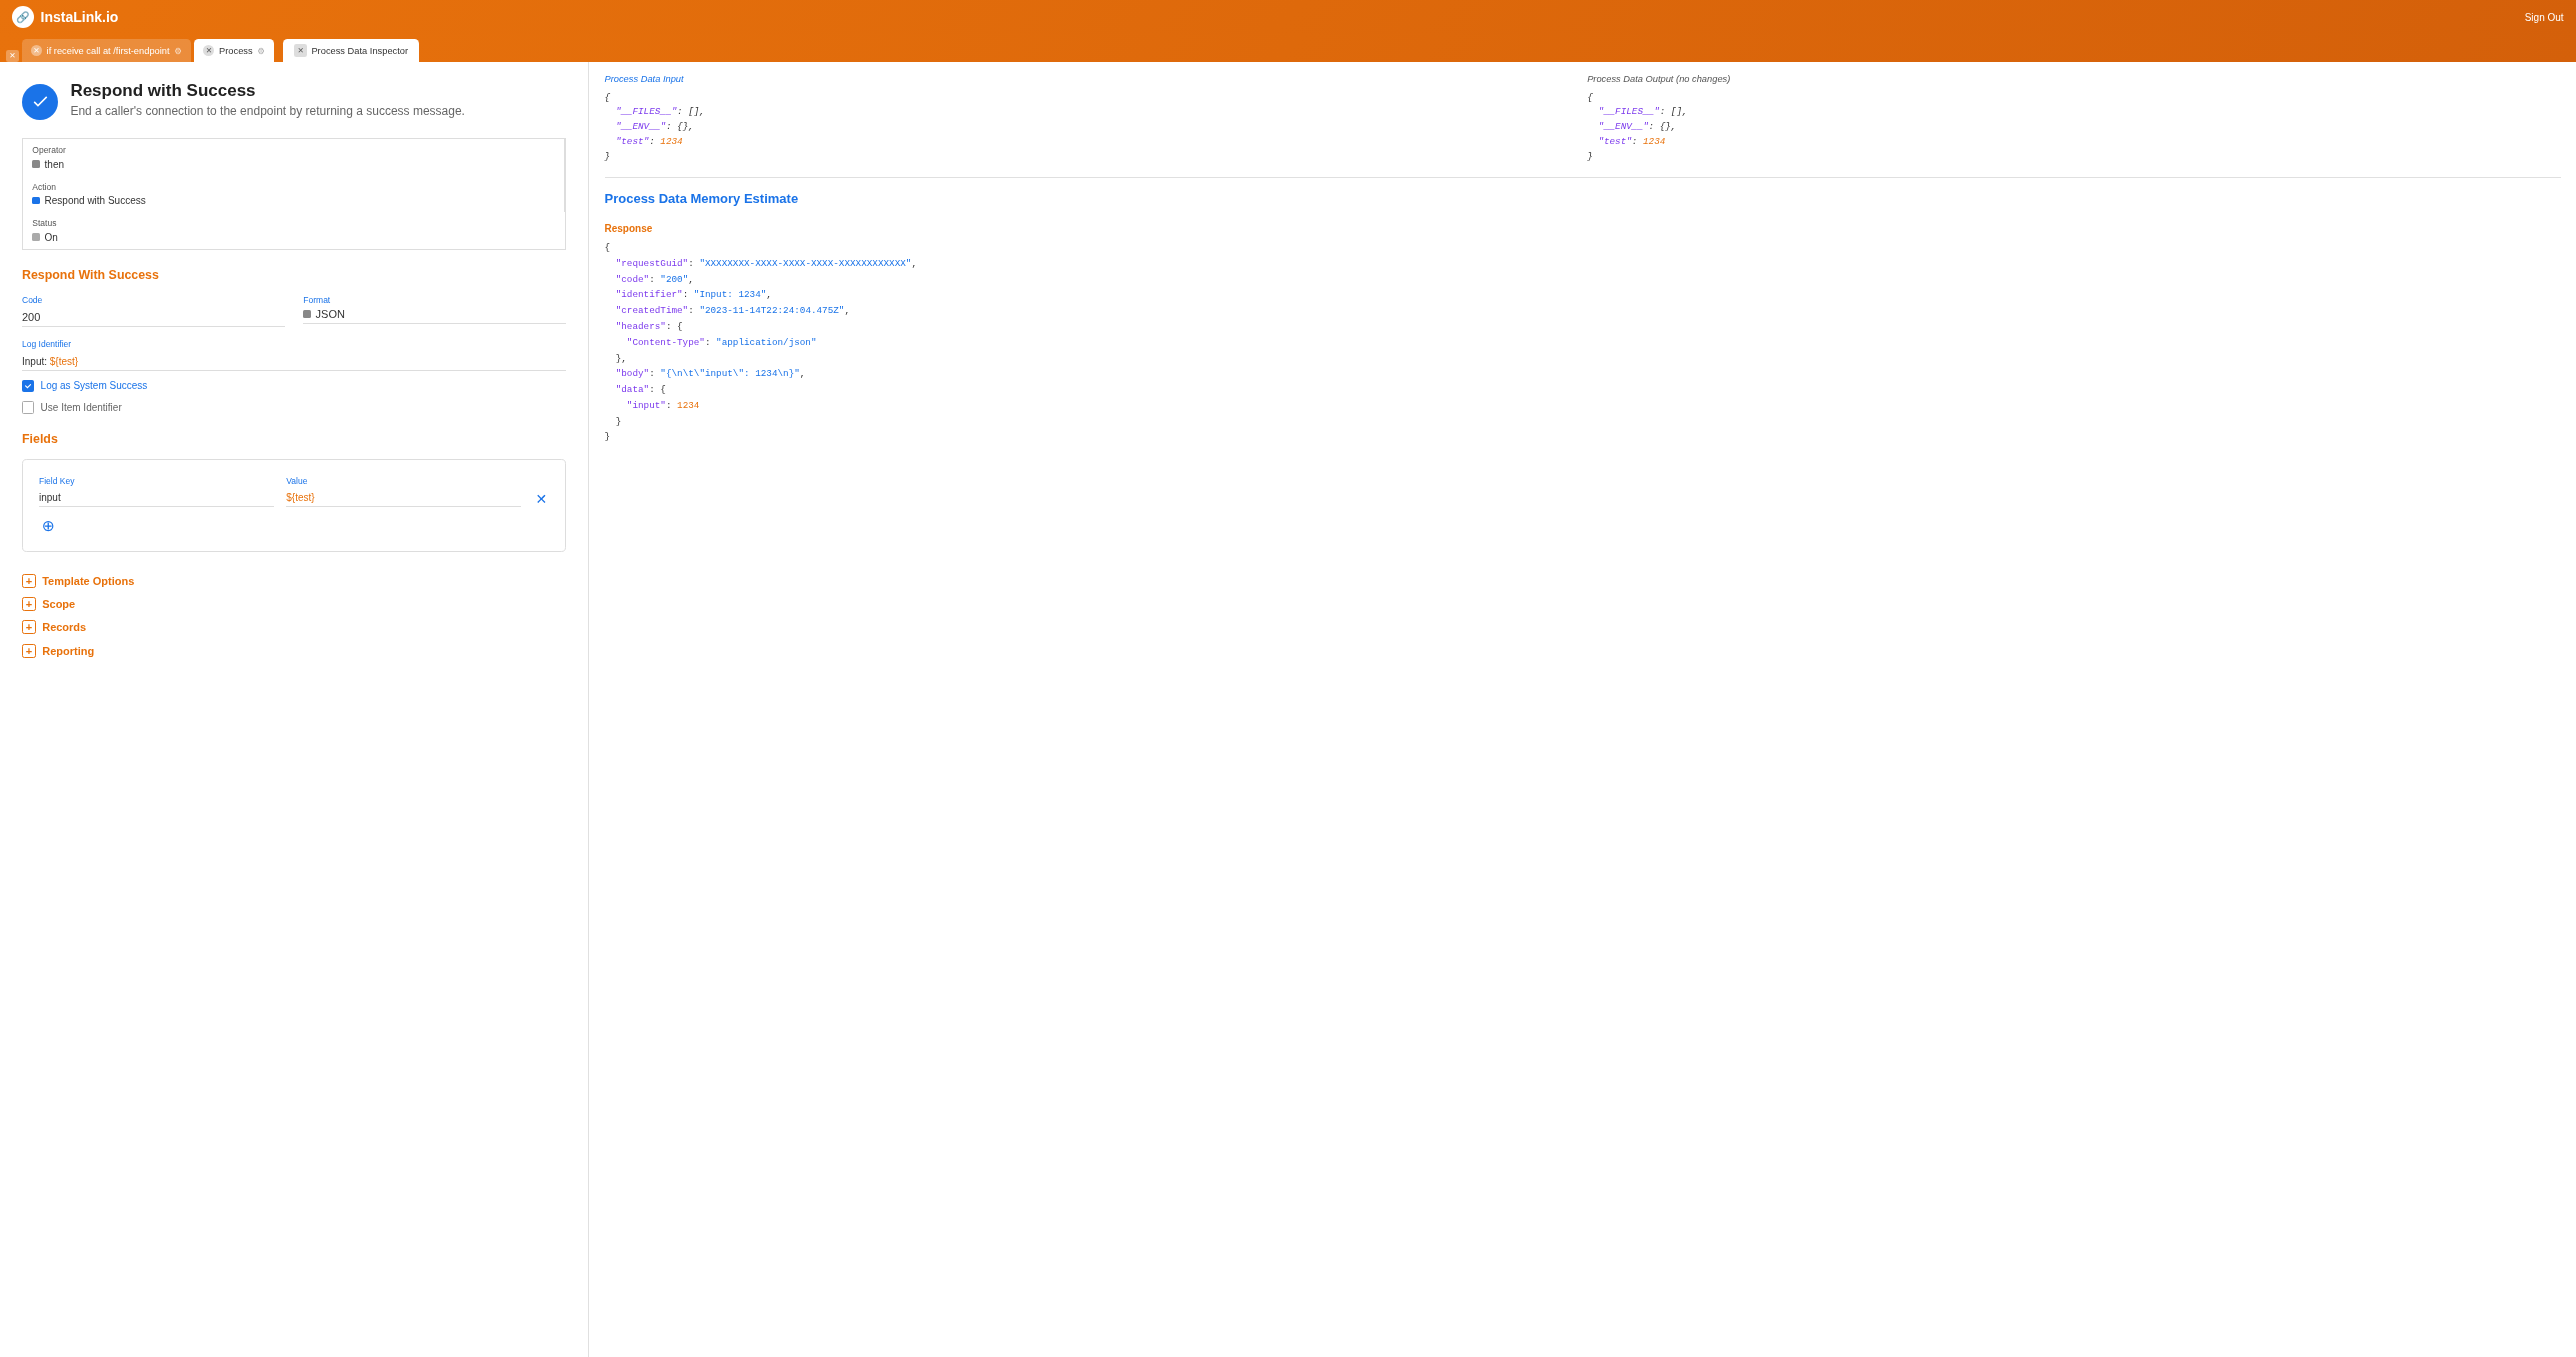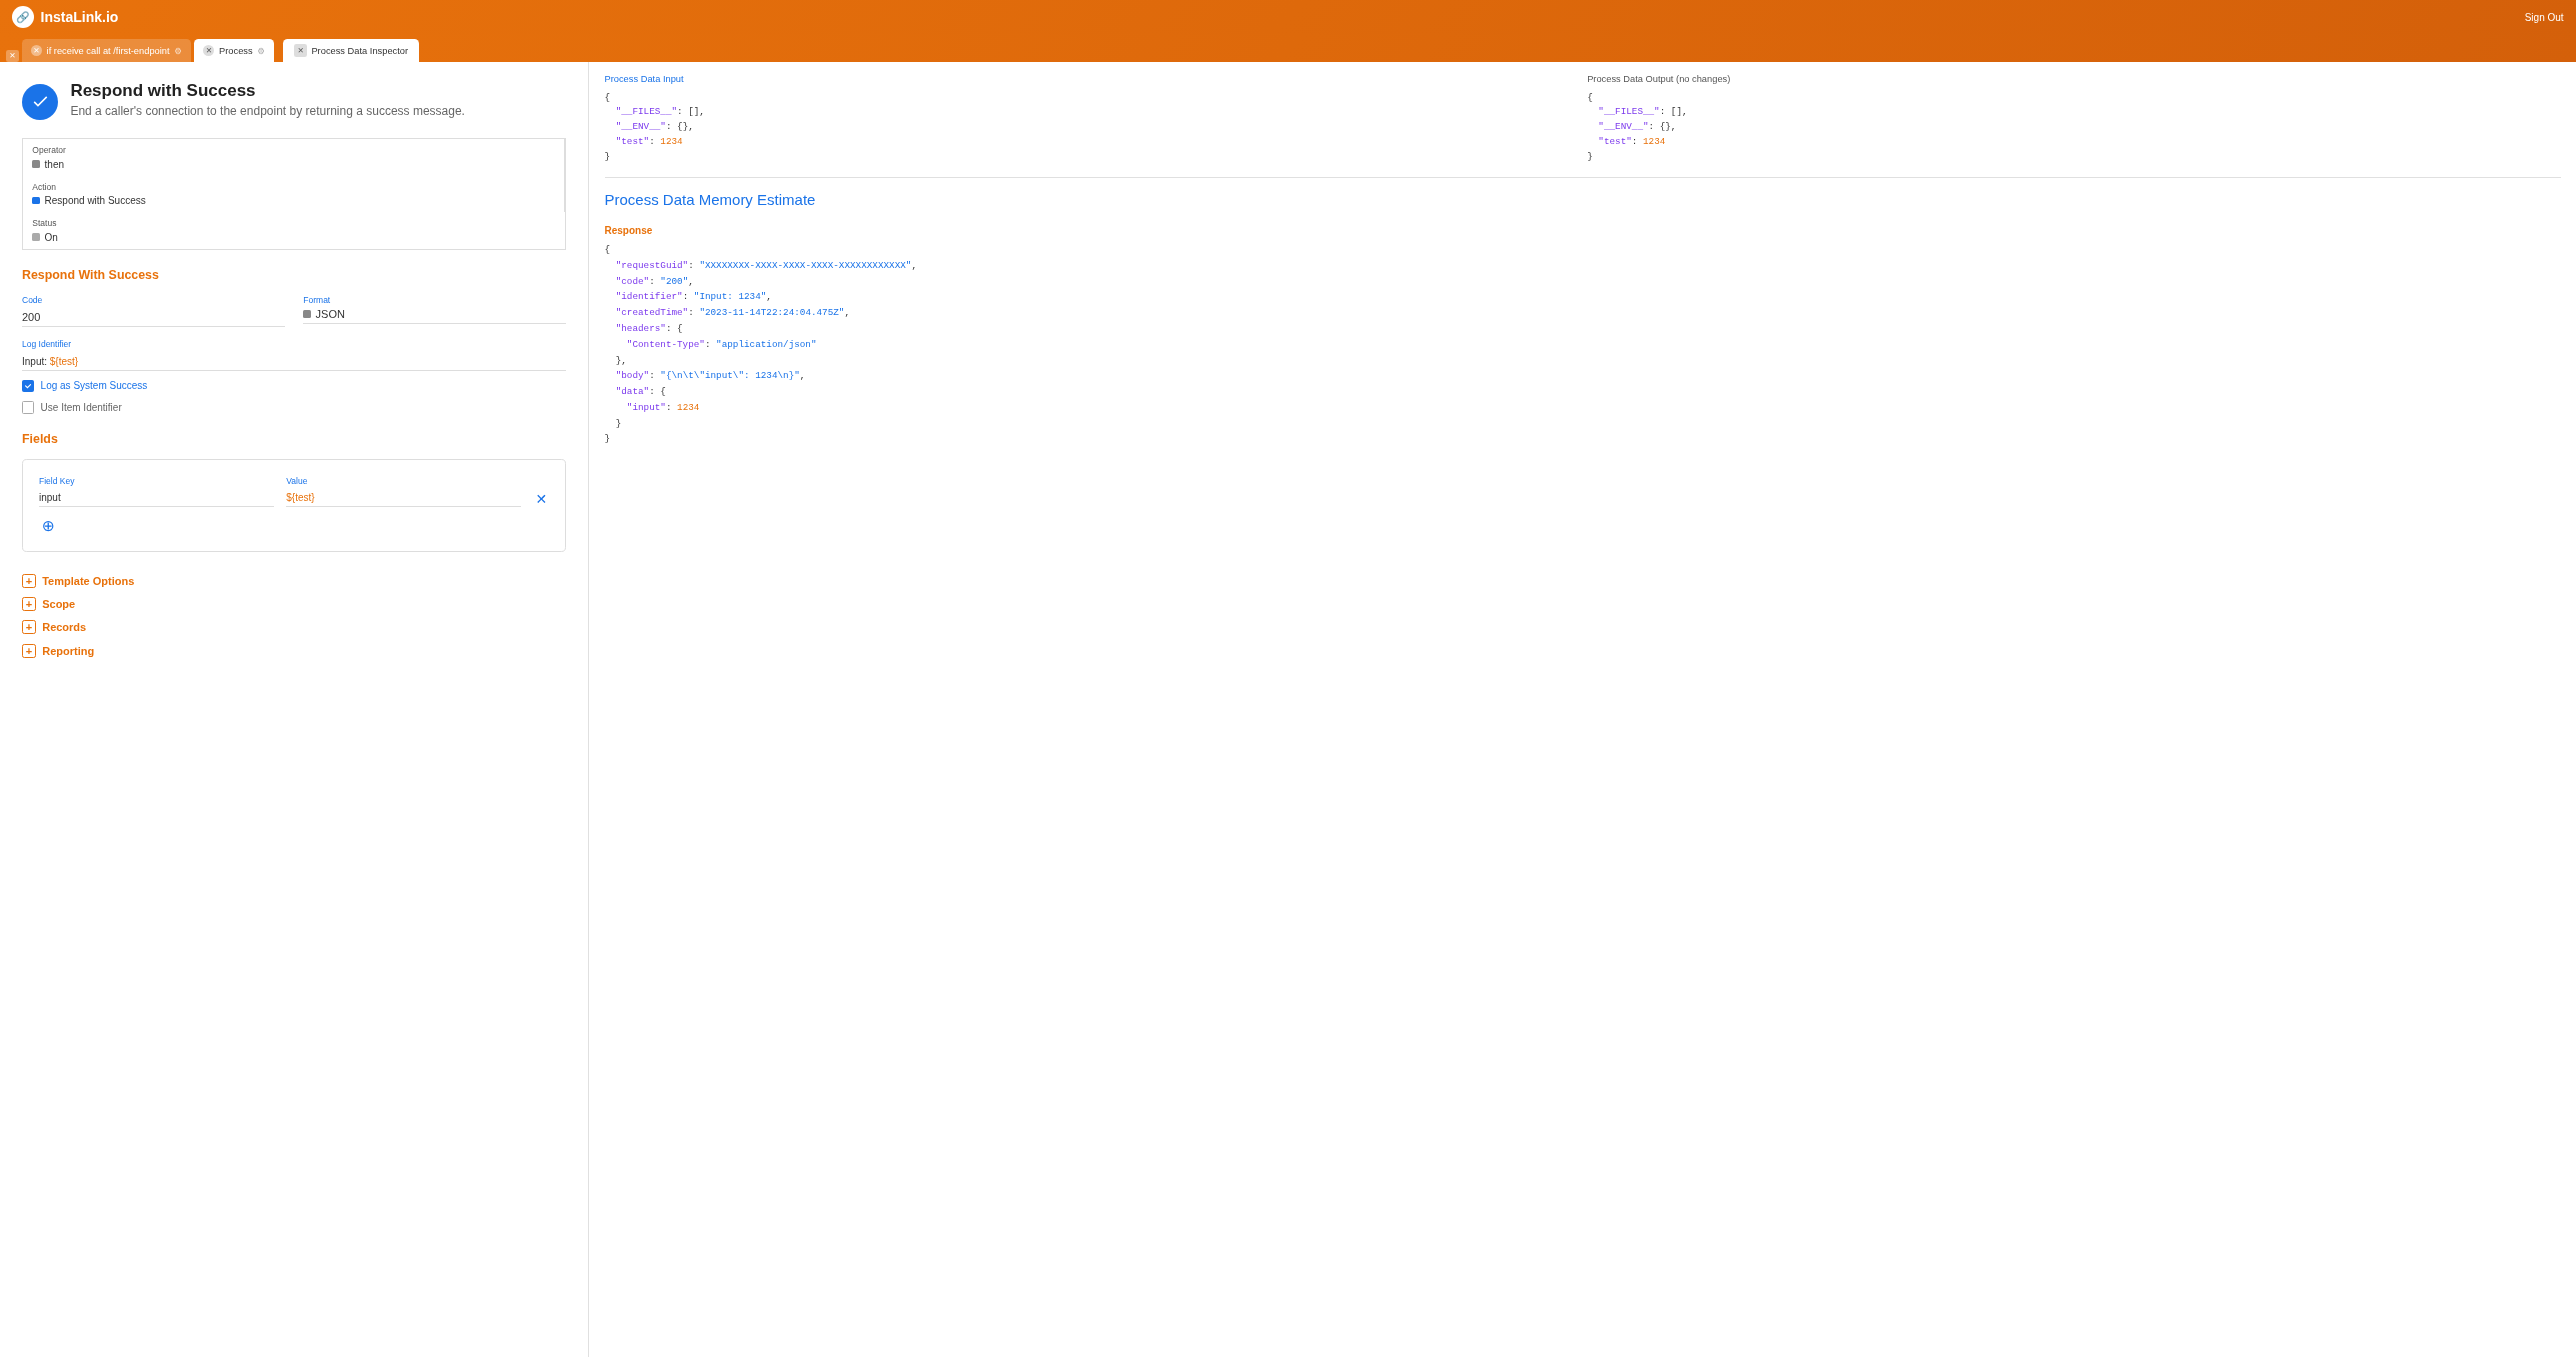--- a/index.html
+++ b/index.html
@@ -314,20 +314,21 @@
       background: white;
       overflow-y: auto;
       padding: 0;
     }
 
     .data-panels {
       display: flex;
       gap: 0;
       padding: 0 15.5px;
       margin-bottom: 0;
+      font-style: italic;
     }
     .data-panel {
       flex: 1;
       padding: 0 9.3px 0 0;
     }
     .data-panel:last-child { padding-right: 0; }
     .data-panel-title {
       font-size: 9.3px;
       color: #1a73e8;
       margin-bottom: 6.2px;
@@ -347,21 +348,21 @@
     .code-num { color: #e8720c; }
     .code-brace { color: #333; }
 
     .divider-h {
       border: none;
       border-top: 0.8px solid #e0e0e0;
       margin: 12.4px 15.5px;
     }
 
     .memory-section { padding: 0 15.5px; margin-bottom: 6.2px; }
-    .memory-title { font-size: 15px; color: #1a73e8; font-weight: 400; margin-bottom: 17px; }
+    .memory-title { font-size: 13px; color: #1a73e8; font-weight: 700; margin-bottom: 17px; }
     .memory-value { font-size: 9.3px; color: #555; }
 
     .response-section { padding: 0 15.5px; }
     .response-title { font-size: 10px; color: #e8720c; font-weight: 600; margin-bottom: 6.2px; }
     .response-code {
       font-family: 'Courier New', monospace;
       font-size: 9.3px;
       line-height: 1.7;
       color: #333;
     }

